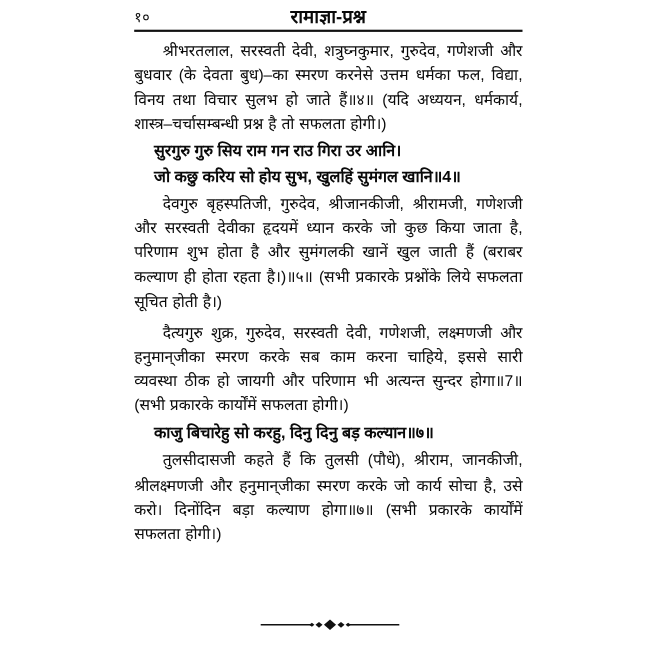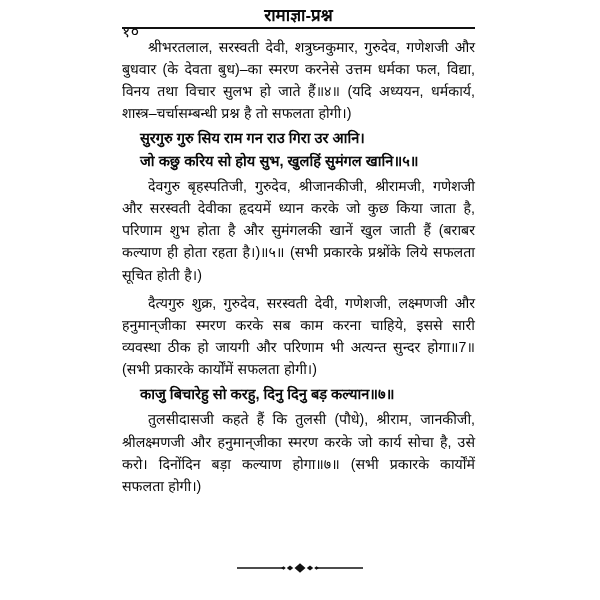--- a/index.html
+++ b/index.html
@@ -26,22 +26,22 @@
   .page-header {
     position: absolute;
     left: 122px;
     top: 6px;
     width: 353px;
     height: 22px;
   }
   .folio {
     position: absolute;
     left: 0;
-    top: 16px;
-    font-size: 16px;
+    top: 0;
+    font-size: 13px;
     line-height: 19px;
     letter-spacing: 0.5px;
     font-family: Liberation Serif, serif;
     white-space: nowrap;
   }
   .running-title {
     position: absolute;
     left: 0;
     right: 0;
     top: 0;
@@ -121,21 +121,21 @@
   <div class="head-rule"></div>
 
   <div class="text-column">
 
     <p class="prose">श्रीभरतलाल, सरस्वती देवी, शत्रुघ्नकुमार, गुरुदेव, गणेशजी और बुधवार (के देवता बुध)–का स्मरण करनेसे उत्तम धर्मका फल, विद्या, विनय तथा विचार सुलभ हो जाते हैं॥४॥ (यदि अध्ययन, धर्मकार्य, शास्त्र–चर्चासम्बन्धी प्रश्न है तो सफलता होगी।)</p>
 
     <div class="block-gap"></div>
 
     <div>
       <p class="verse">सुरगुरु गुरु सिय राम गन राउ गिरा उर आनि।</p>
-      <p class="verse">जो कछु करिय सो होय सुभ, खुलहिं सुमंगल खानि॥५॥</p>
+      <p class="verse">जो कछु करिय सो होय सुभ, खुलहिं सुमंगल खानि॥4॥</p>
     </div>
 
     <div class="block-gap"></div>
 
     <p class="prose">देवगुरु बृहस्पतिजी, गुरुदेव, श्रीजानकीजी, श्रीरामजी, गणेशजी और सरस्वती देवीका हृदयमें ध्यान करके जो कुछ किया जाता है, परिणाम शुभ होता है और सुमंगलकी खानें खुल जाती हैं (बराबर कल्याण ही होता रहता है।)॥५॥ (सभी प्रकारके प्रश्नोंके लिये सफलता सूचित होती है।)</p>
 
     <div class="block-gap"></div>
 
 
     <div class="block-gap"></div>

